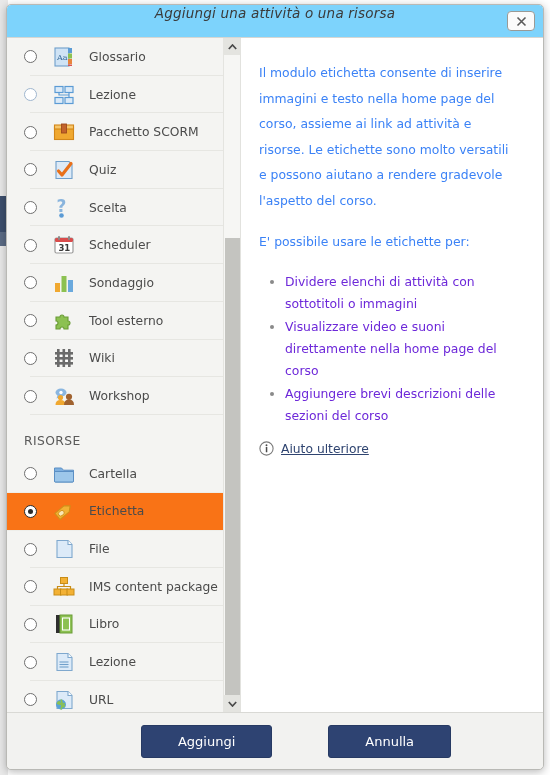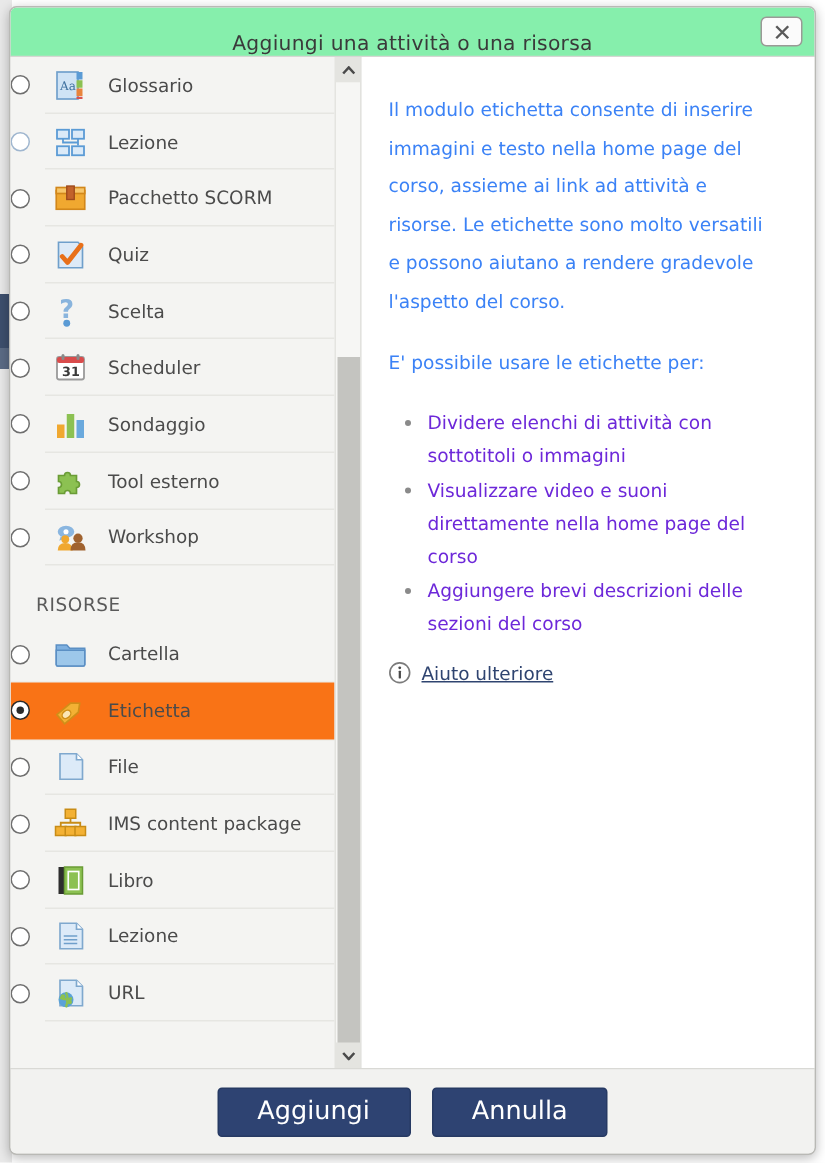--- a/index.html
+++ b/index.html
@@ -35,24 +35,24 @@
     border-radius: 5px;
     box-shadow: 0 2px 8px rgba(0,0,0,.28);
     display: flex; flex-direction: column;
     overflow: hidden;
   }
 
   
   #modal-header {
     position: relative;
     height: 33px; flex: 0 0 33px;
-    background: #86efac;
+    background: #7dd3fc;
     border-bottom: 1px solid #d6d6d2;
     border-radius: 4px 4px 0 0;
-    display: flex; align-items: flex-end; justify-content: center;
+    display: flex; align-items: flex-start; justify-content: center; font-style: italic;
   }
   #modal-title {
     font-size: 13.5px; color: #3a3a3a; letter-spacing: .2px;
   }
   #close-btn {
     position: absolute; right: 8px; top: 6px;
     width: 28px; height: 20px;
     background: #fbfbfb;
     border: 1px solid #9a9a96;
     border-radius: 4px;
@@ -76,20 +76,21 @@
     background: #f4f4f2;
     position: relative;
     overflow: hidden;
     border-right: 1px solid #e2e2de;
   }
   #list-inner { position: absolute; left: 0; top: 0; width: 234px; }
 
   .row {
     height: 37.7px;
     display: flex; align-items: center;
+    padding-left: 17px;
     cursor: pointer;
     position: relative;
     background: transparent;
   }
   .row::after {
     content: ""; position: absolute;
     left: 23px; right: 18px; bottom: 0;
     height: 1px; background: #e6e6e2;
   }
   .row.selected {
@@ -197,29 +198,29 @@
     flex: 0 0 57px; height: 57px;
     background: #f2f2f0;
     border-top: 1px solid #d9d9d5;
     display: flex; align-items: center; justify-content: center;
     gap: 14px;
     border-radius: 0 0 4px 4px;
   }
   .btn {
     min-width: 100px;
     height: 33px;
-    padding: 0 26px;
+    padding: 0 36px;
     background: #2e4372;
     border: 1px solid #273a63;
     border-radius: 3px;
     color: #ffffff;
-    font-size: 17px;
+    font-size: 13px;
     font-family: "DejaVu Sans", sans-serif;
     cursor: pointer;
-    display: flex; align-items: center; justify-content: center;
+    display: flex; align-items: center; justify-content: center; margin-left: 42px;
   }
 </style>
 </head>
 <body>
 
 <div id="page-bg"></div>
 <div id="bg-rail"></div>
 <div id="bg-strip-left"></div>
 <div id="bg-strip-left2"></div>
 
@@ -321,20 +322,40 @@
             <span class="row-label">Sondaggio</span>
           </div>
           <div class="row">
             <div class="radio"></div>
             <div class="ico">
               <svg width="24" height="24" viewBox="0 0 24 24">
                 <path d="M4 8 h4 a2 2 0 1 1 4 0 h4 v4 a2 2 0 1 1 0 4 v4 h-4 a2 2 0 1 0 -4 0 H4 v-4 a2 2 0 1 0 0 -4 Z" fill="#8cc152" stroke="#6a9c36" stroke-width="1.1"></path>
               </svg>
             </div>
             <span class="row-label">Tool esterno</span>
+          </div>
+          <div class="row">
+            <div class="radio"></div>
+            <div class="ico">
+              <svg width="24" height="24" viewBox="0 0 24 24">
+                <g fill="#6b6b6b">
+                  <rect x="3" y="6" width="18" height="2.6"></rect>
+                  <rect x="3" y="11" width="18" height="2.6"></rect>
+                  <rect x="3" y="16" width="18" height="2.6"></rect>
+                  <rect x="5" y="3" width="2.6" height="18"></rect>
+                  <rect x="10.5" y="3" width="2.6" height="18"></rect>
+                  <rect x="16" y="3" width="2.6" height="18"></rect>
+                </g>
+                <g fill="#ffffff">
+                  <rect x="8" y="8.8" width="2.3" height="2"></rect>
+                  <rect x="13.5" y="13.8" width="2.3" height="2"></rect>
+                </g>
+              </svg>
+            </div>
+            <span class="row-label">Wiki</span>
           </div>
           <div class="row">
             <div class="radio"></div>
             <div class="ico">
               <svg width="24" height="24" viewBox="0 0 24 24">
                 <ellipse cx="9" cy="8.5" rx="5.5" ry="4" fill="#8ab6e0"></ellipse>
                 <circle cx="9" cy="8.5" r="1.7" fill="#ffffff"></circle>
                 <path d="M5.5 11.5 L4.5 14.5 L8 13 Z" fill="#8ab6e0"></path>
                 <path d="M3.5 21 q0 -5 5 -5 q5 0 5 5 Z" fill="#f0a830"></path>
                 <circle cx="8.5" cy="13.5" r="2.6" fill="#f0a830"></circle>

